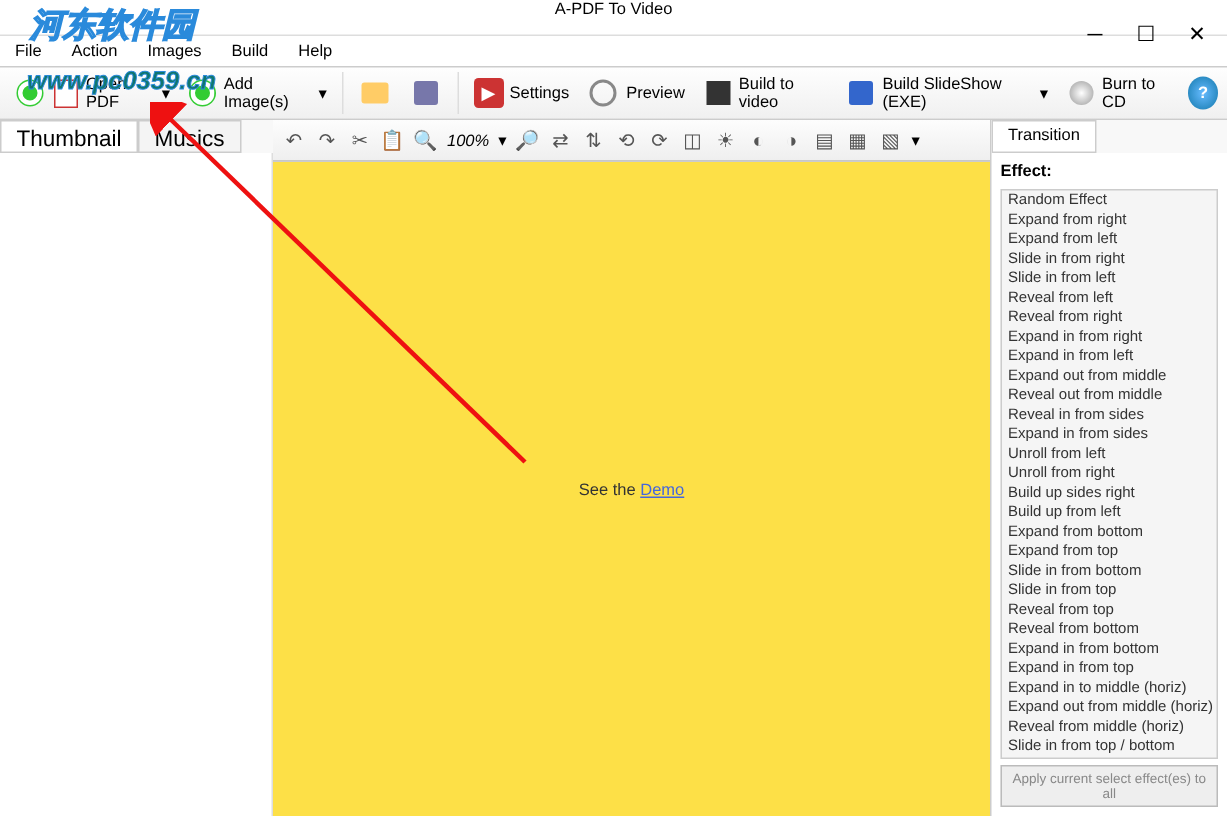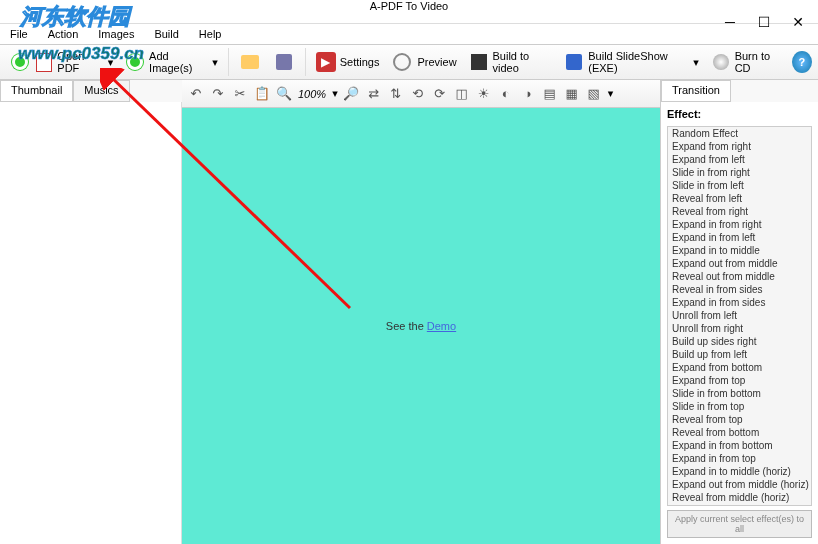--- a/index.html
+++ b/index.html
@@ -10,28 +10,28 @@
 .titlebar-btn { width: 32px; height: 20px; display: flex; align-items: center; justify-content: center; font-size: 14px; }
 .menubar { height: 20px; display: flex; align-items: center; padding: 0 6px; gap: 12px; }
 .menubar span { padding: 2px 4px; }
 .toolbar { height: 36px; display: flex; align-items: center; border-top: 1px solid #ccc; border-bottom: 1px solid #ccc; background: linear-gradient(#fefefe,#f0f0f0); padding: 0 6px; gap: 4px; }
 .tb-item { display: flex; align-items: center; gap: 4px; padding: 2px 4px; }
 .tb-icon { width: 22px; height: 22px; display: flex; align-items: center; justify-content: center; font-size: 16px; }
 .sep { width: 1px; height: 28px; background: #ddd; margin: 0 2px; }
 .main { display: flex; height: 464px; }
 .left { width: 182px; display: flex; flex-direction: column; }
 .tabs-l { display: flex; height: 22px; background: #f8f8f8; }
-.tab { padding: 3px 10px; border: 1px solid #ccc; background: #fff; font-size: 11px; }
+.tab { padding: 3px 10px; border: 1px solid #ccc; background: #fff; font-size: 15px; }
 .tab.inactive { background: #f4f4f4; }
 .left-body { flex: 1; background: #fff; border-right: 1px solid #ddd; }
 .center { flex: 1; display: flex; flex-direction: column; background: #999; }
 .canvas-bar { height: 28px; background: linear-gradient(#fdfdfd,#efefef); display: flex; align-items: center; gap: 6px; padding: 0 6px; border-bottom: 1px solid #ccc; }
 .cb-ic { width: 16px; height: 16px; display: flex; align-items: center; justify-content: center; color: #555; font-size: 13px; }
 .zoom { font-size: 11px; font-style: italic; }
-.canvas { flex: 1; background: #5eead4; display: flex; align-items: center; justify-content: center; position: relative; }
+.canvas { flex: 1; background: #fde047; display: flex; align-items: center; justify-content: center; position: relative; }
 .demo-text { color: #333; font-size: 12px; }
 .demo-text a { color: #46d; text-decoration: underline; }
 .right { width: 158px; display: flex; flex-direction: column; border-left: 1px solid #ccc; }
 .tabs-r { height: 22px; display: flex; background: #f8f8f8; }
 .tab-r { padding: 3px 10px; border: 1px solid #ccc; background: #fff; font-size: 11px; text-align: right; }
 .right-body { flex: 1; padding: 6px; display: flex; flex-direction: column; overflow: hidden; }
 .right-label { font-weight: bold; margin-bottom: 6px; }
 .effects { flex: 1; overflow-y: scroll; border: 1px solid #ccc; background: #f5f5f5; }
 .effect-row { padding: 1px 4px; font-size: 10px; color: #333; white-space: nowrap; }
 .apply-btn { margin-top: 4px; padding: 3px; border: 1px solid #bbb; background: #eee; font-size: 9px; color: #888; text-align: center; }
@@ -162,21 +162,20 @@
       <div class="effects" id="effects-list">
           <div class="effect-row">Random Effect</div>
           <div class="effect-row">Expand from right</div>
           <div class="effect-row">Expand from left</div>
           <div class="effect-row">Slide in from right</div>
           <div class="effect-row">Slide in from left</div>
           <div class="effect-row">Reveal from left</div>
           <div class="effect-row">Reveal from right</div>
           <div class="effect-row">Expand in from right</div>
           <div class="effect-row">Expand in from left</div>
-          <div class="effect-row">Expand in to middle</div>
           <div class="effect-row">Expand out from middle</div>
           <div class="effect-row">Reveal out from middle</div>
           <div class="effect-row">Reveal in from sides</div>
           <div class="effect-row">Expand in from sides</div>
           <div class="effect-row">Unroll from left</div>
           <div class="effect-row">Unroll from right</div>
           <div class="effect-row">Build up sides right</div>
           <div class="effect-row">Build up from left</div>
           <div class="effect-row">Expand from bottom</div>
           <div class="effect-row">Expand from top</div>

